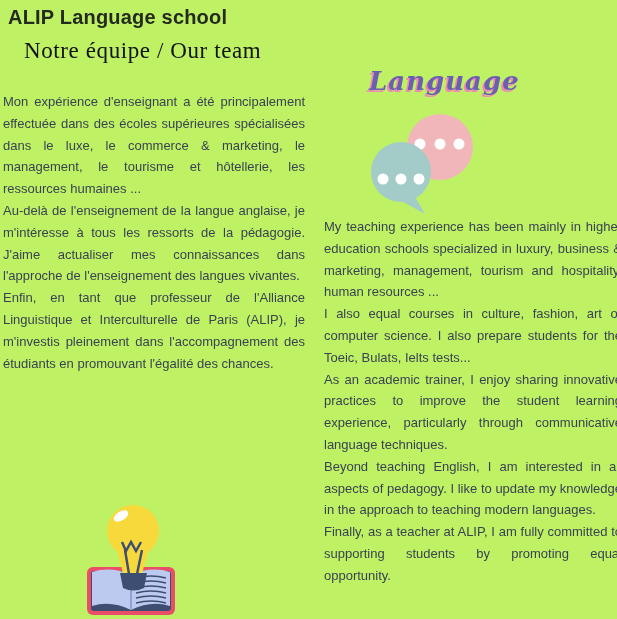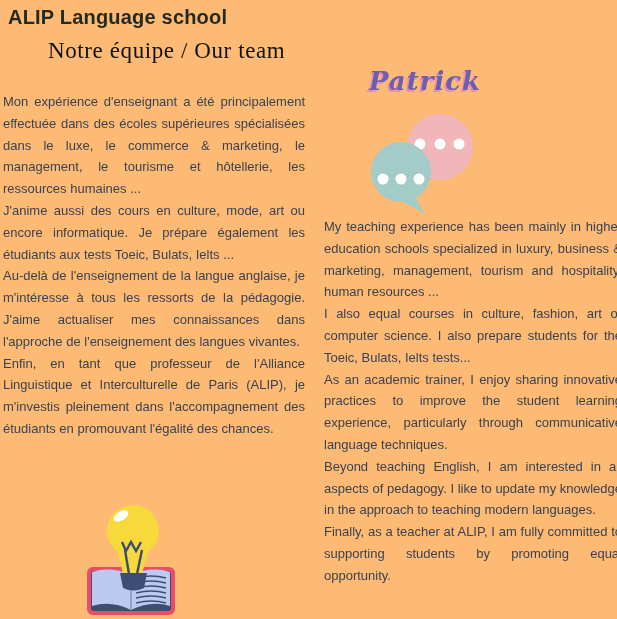--- a/index.html
+++ b/index.html
@@ -1,29 +1,29 @@
 <!DOCTYPE html>
 <html><head>
 <meta charset="utf-8">
 <style>
   html,body { margin:0; padding:0; }
   .page {
     position:relative;
     width:617px; height:619px;
-    background:#fdba74;
+    background:#bef264;
     overflow:hidden;
     font-family:"Liberation Sans", sans-serif;
   }
   .title {
     position:absolute; left:8px; top:6px;
     font-size:20px; font-weight:bold;
     color:#242a20; letter-spacing:0.2px;
   }
   .subtitle {
-    position:absolute; left:48px; top:38px;
+    position:absolute; left:24px; top:38px;
     font-family:"Liberation Serif", serif;
     font-size:23px; color:#121212;
     letter-spacing:0.6px;
   }
   .col {
     position:absolute;
     color:#3a4252;
     font-size:13px; line-height:21.8px;
     text-align:justify;
   }
@@ -44,26 +44,25 @@
 </head>
 <body>
 
 <div class="page">
 
   <div class="title">ALIP Language school</div>
   <div class="subtitle">Notre équipe / Our team</div>
 
   <div class="col col-left">
     <p>Mon expérience d'enseignant a été principalement effectuée dans des écoles supérieures spécialisées dans le luxe, le commerce &amp; marketing, le management, le tourisme et hôtellerie, les ressources humaines ...</p>
-    <p>J'anime aussi des cours en culture, mode, art ou encore informatique. Je prépare également les étudiants aux tests Toeic, Bulats, Ielts ...</p>
     <p>Au-delà de l'enseignement de la langue anglaise, je m'intéresse à tous les ressorts de la pédagogie. J'aime actualiser mes connaissances dans l'approche de l'enseignement des langues vivantes.</p>
     <p>Enfin, en tant que professeur de l'Alliance Linguistique et Interculturelle de Paris (ALIP), je m'investis pleinement dans l'accompagnement des étudiants en promouvant l'égalité des chances.</p>
   </div>
 
-  <div class="teacher-name">Patrick</div>
+  <div class="teacher-name">Language</div>
 
   <svg class="bubbles" width="135" height="115" viewBox="0 0 135 115" aria-hidden="true">
 
     <circle cx="87" cy="41" r="33" fill="#f0b6ba"></circle>
     <circle cx="67" cy="38" r="5.5" fill="#ffffff"></circle>
     <circle cx="87" cy="38" r="5.5" fill="#ffffff"></circle>
     <circle cx="106" cy="38" r="5.5" fill="#ffffff"></circle>
 
     <polygon points="58,84 72,108 36,88" fill="#a3cbc8"></polygon>
     <circle cx="48" cy="66" r="30" fill="#a3cbc8"></circle>

